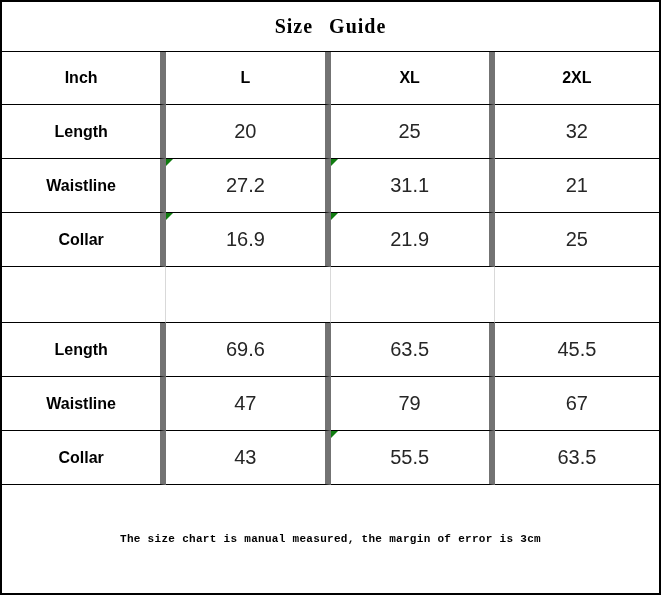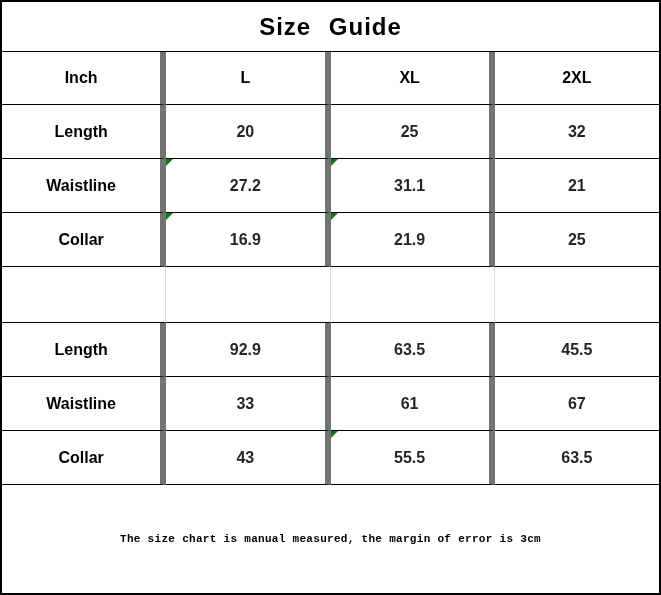--- a/index.html
+++ b/index.html
@@ -21,25 +21,25 @@
   }
   td:last-child{border-right:none;}
   tr:last-child td{border-bottom:none;}
 
   .r-title{height:50px;}
   .r-head{height:53px;}
   .r-data{height:54px;}
   .r-spacer{height:56px;}
 
   .title-cell{
-    font-family:Liberation Sans, sans-serif;
-    font-size:24px;font-weight:600;letter-spacing:1px;word-spacing:10px;
+    font-family:Liberation Serif, serif;
+    font-size:20px;font-weight:600;letter-spacing:1px;word-spacing:10px;
   }
   .head-cell{font-weight:bold;font-size:16px;}
-  .num-cell{font-size:16px;color:#262626;font-weight:bold;}
+  .num-cell{font-size:20px;color:#262626;}
   .spacer-cell{border-right:1px solid #d9d9d9;}
   tr td.spacer-cell:last-child{border-right:none;}
   .footer-cell{
     font-family:"Liberation Mono",monospace;
     font-size:11px;font-weight:bold;letter-spacing:0.3px;
   }
   .flag{
     position:absolute;top:0;left:0;width:0;height:0;
     border-top:7px solid var(--flag,#0f7b0f);
     border-right:7px solid transparent;
@@ -91,28 +91,28 @@
     <tr class="r-spacer">
       <td class="spacer-cell"></td>
       <td class="spacer-cell"></td>
       <td class="spacer-cell"></td>
       <td class="spacer-cell"></td>
     </tr>
 
 
     <tr class="r-data">
       <td class="head-cell">Length</td>
-      <td class="num-cell">92.9</td>
+      <td class="num-cell">69.6</td>
       <td class="num-cell">63.5</td>
       <td class="num-cell">45.5</td>
     </tr>
     <tr class="r-data">
       <td class="head-cell">Waistline</td>
-      <td class="num-cell">33</td>
-      <td class="num-cell">61</td>
+      <td class="num-cell">47</td>
+      <td class="num-cell">79</td>
       <td class="num-cell">67</td>
     </tr>
     <tr class="r-data">
       <td class="head-cell">Collar</td>
       <td class="num-cell">43</td>
       <td class="num-cell"><span class="flag"></span>55.5</td>
       <td class="num-cell">63.5</td>
     </tr>
 
     <tr>

